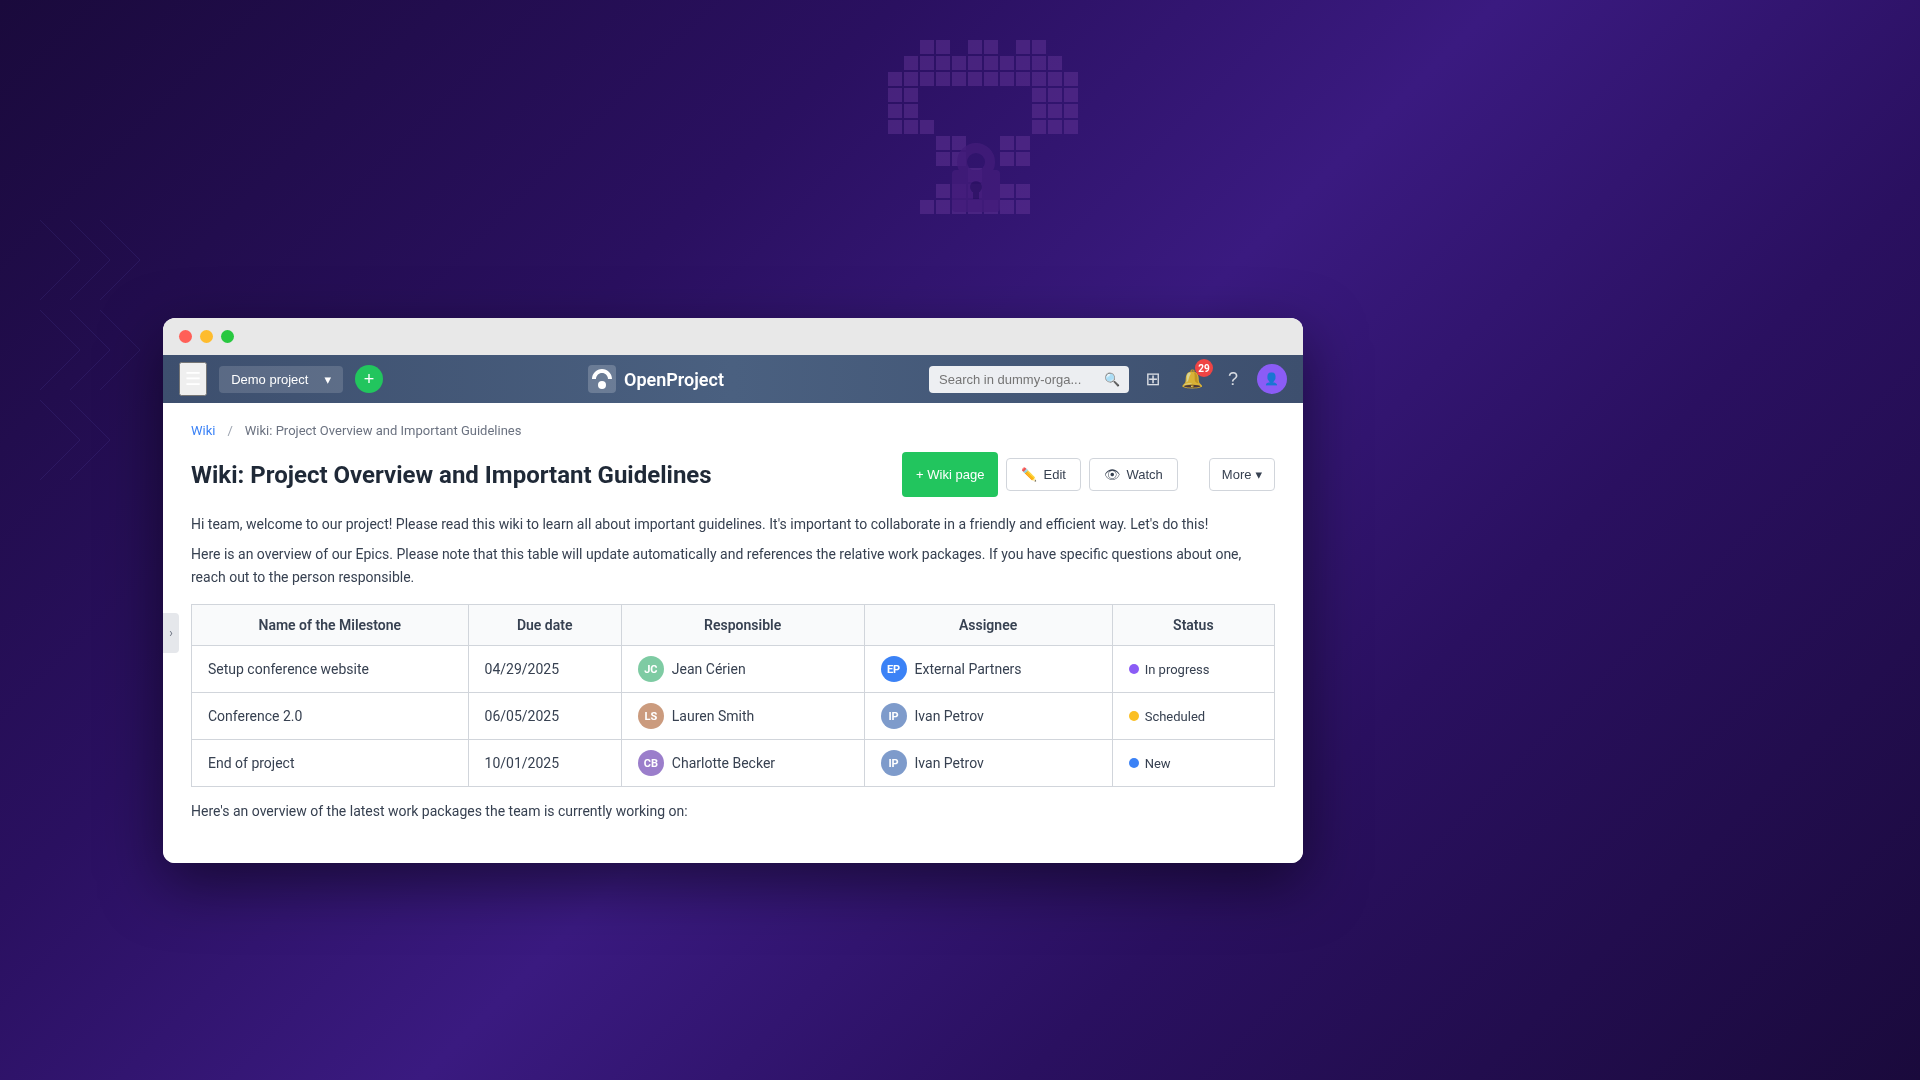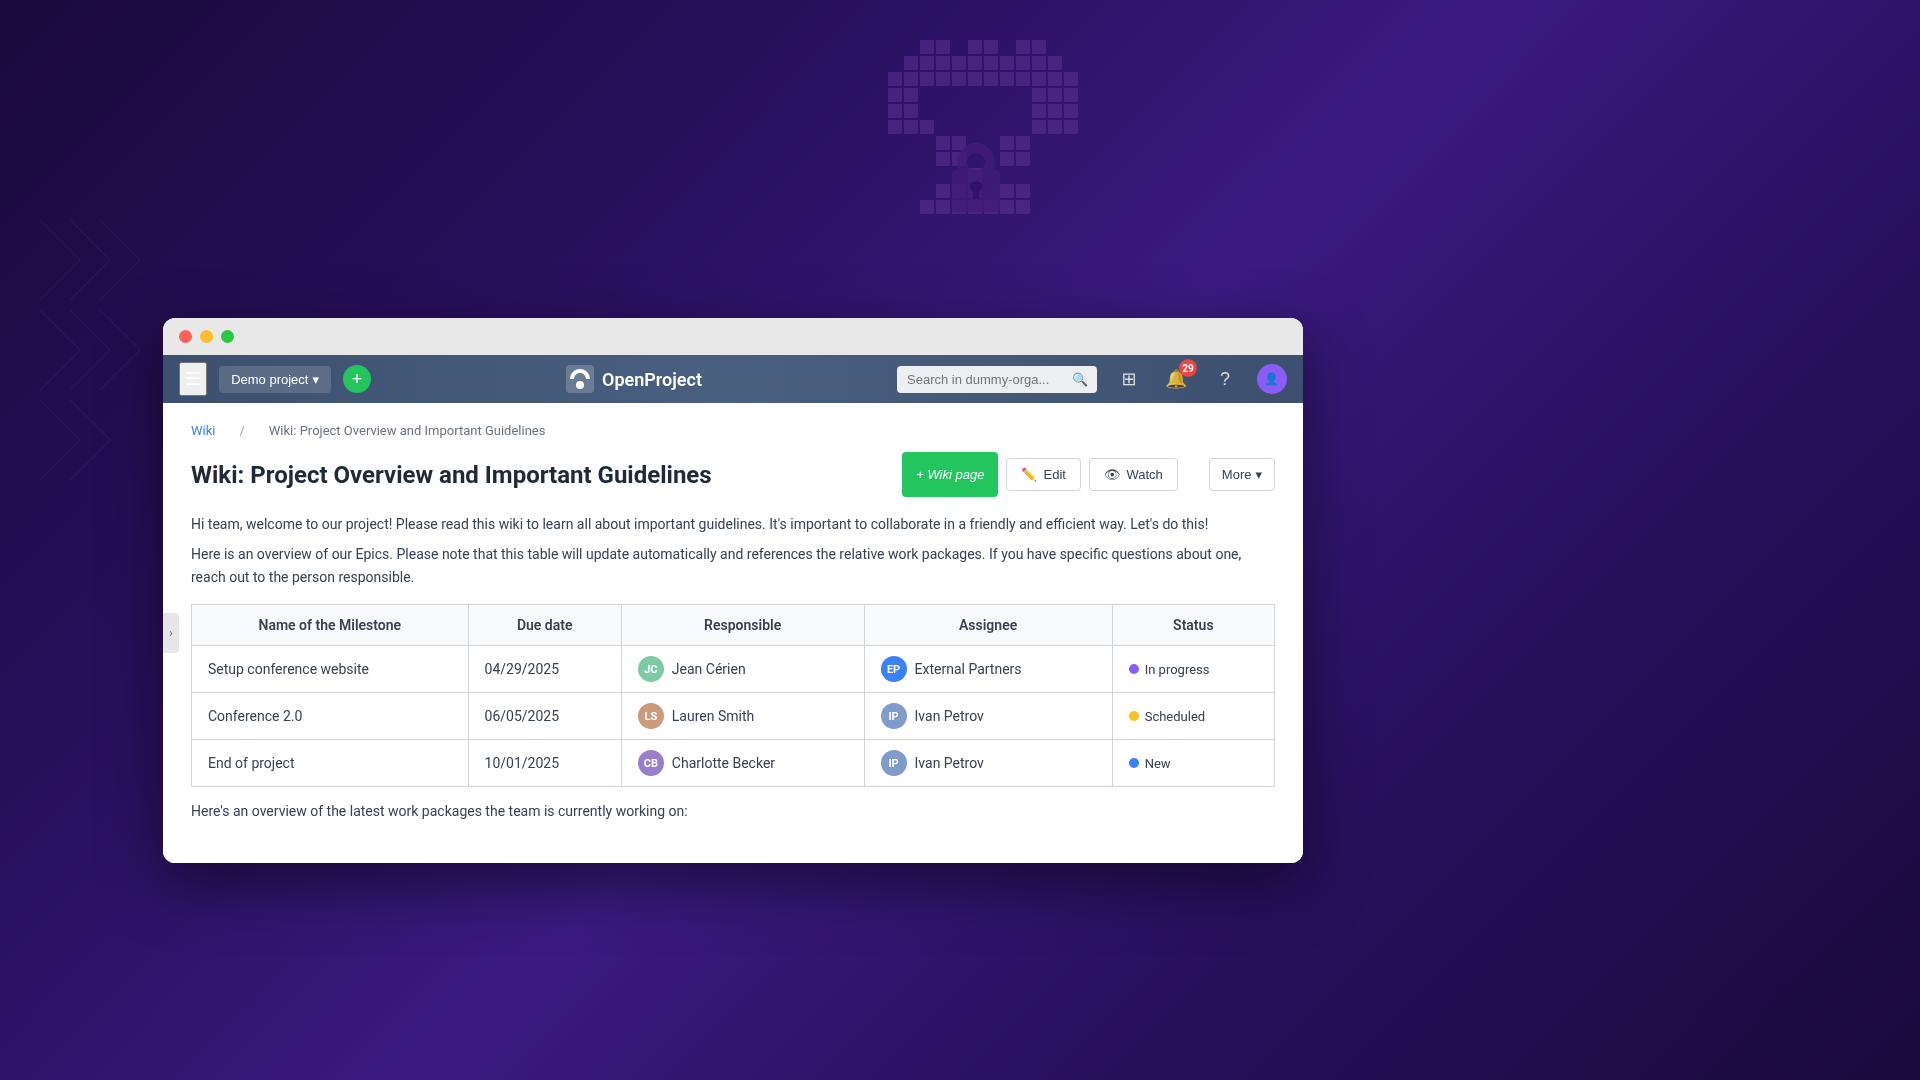--- a/index.html
+++ b/index.html
@@ -79,21 +79,21 @@
     .nav-project-btn {
       background: rgba(255,255,255,0.15);
       border: none;
       color: #fff;
       padding: 6px 12px;
       border-radius: 4px;
       cursor: pointer;
       font-size: 13px;
       display: flex;
       align-items: center;
-      gap: 4px;
+      gap: 16px;
     }
     .nav-plus-btn {
       background: #22c55e;
       border: none;
       color: #fff;
       width: 28px;
       height: 28px;
       border-radius: 50%;
       cursor: pointer;
       font-size: 18px;
@@ -111,21 +111,21 @@
       font-size: 18px;
       font-weight: 600;
     }
     .nav-logo-icon {
       width: 28px;
       height: 28px;
     }
     .nav-right {
       display: flex;
       align-items: center;
-      gap: 16px;
+      gap: 8px;
     }
     .nav-search {
       background: rgba(255,255,255,0.9);
       border: none;
       border-radius: 4px;
       padding: 6px 32px 6px 10px;
       font-size: 13px;
       width: 200px;
       color: #666;
       position: relative;
@@ -190,21 +190,21 @@
     .content-area {
       background: #fff;
       padding: 20px 28px;
       min-height: 460px;
     }
 
     
     .breadcrumb {
       display: flex;
       align-items: center;
-      gap: 24px;
+      gap: 12px;
       font-size: 13px;
       margin-bottom: 14px;
       color: #6b7280;
     }
     .breadcrumb a {
       color: #3b82f6;
       text-decoration: none;
     }
     .breadcrumb-sep {
       color: #9ca3af;
@@ -232,21 +232,20 @@
       color: #fff;
       border: none;
       padding: 15px 14px;
       border-radius: 4px;
       font-size: 13px;
       cursor: pointer;
       display: flex;
       align-items: center;
       gap: 6px;
       font-weight: 500;
-      font-style: italic;
     }
     .btn-edit {
       background: #fff;
       color: #374151;
       border: 1px solid #d1d5db;
       padding: 8px 14px;
       border-radius: 4px;
       font-size: 13px;
       cursor: pointer;
       display: flex;

